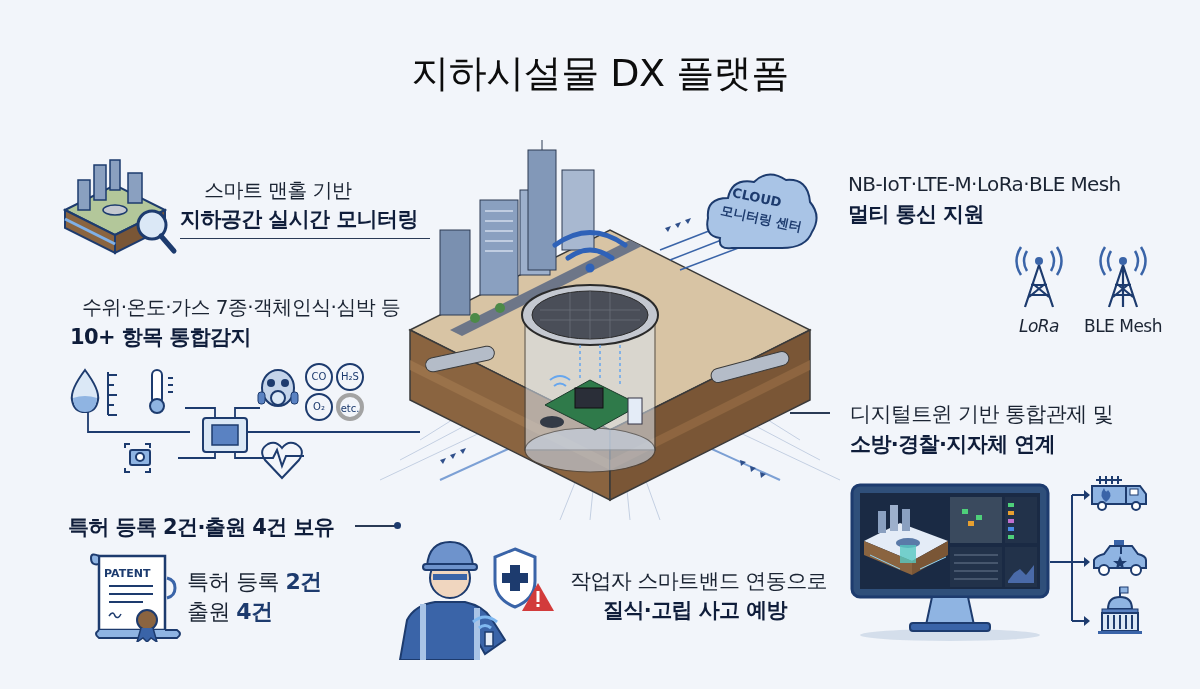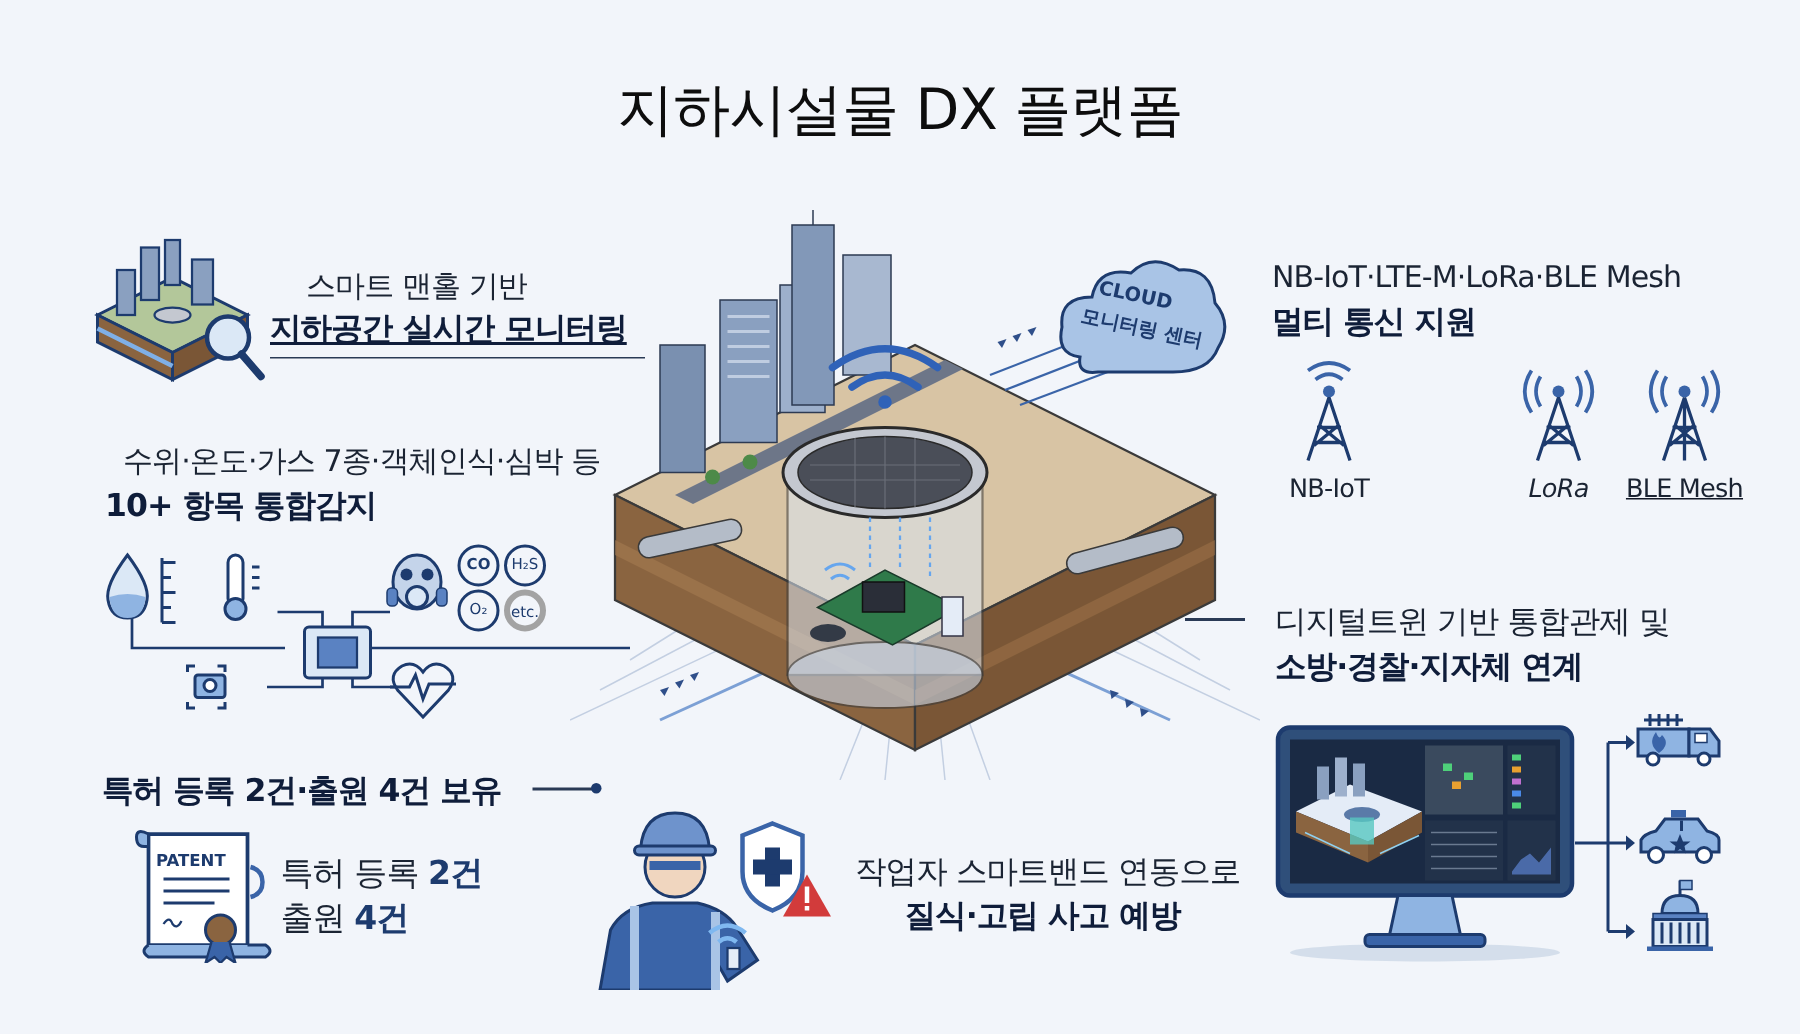--- a/index.html
+++ b/index.html
@@ -148,21 +148,21 @@
     <rect x="18" y="25" width="12" height="30" fill="#8aa0c0" stroke="#1d3b6e" stroke-width="1.5"></rect>
     <rect x="34" y="10" width="12" height="35" fill="#8aa0c0" stroke="#1d3b6e" stroke-width="1.5"></rect>
     <rect x="50" y="5" width="10" height="30" fill="#8aa0c0" stroke="#1d3b6e" stroke-width="1.5"></rect>
     <rect x="68" y="18" width="14" height="30" fill="#8aa0c0" stroke="#1d3b6e" stroke-width="1.5"></rect>
     <ellipse cx="55" cy="55" rx="12" ry="5" fill="#c4c8d0" stroke="#1d3b6e" stroke-width="1.5"></ellipse>
     <circle cx="92" cy="70" r="14" fill="#dbe8f6" stroke="#1d3b6e" stroke-width="3"></circle>
     <line x1="101" y1="81" x2="114" y2="96" stroke="#1d3b6e" stroke-width="5" stroke-linecap="round"></line>
   </svg>
 </div>
 <div class="abs txt-reg" style="left:180px; top:177px;margin-left:24px;">스마트 맨홀 기반</div>
-<div class="abs txt-bold" style="left:180px; top:205px;text-decoration:underline;">지하공간 실시간 모니터링</div>
+<div class="abs txt-bold" style="left:180px; top:205px;">지하공간 실시간 모니터링</div>
 <div class="line" style="left:180px; top:238px; width:250px; height:1px;"></div>
 
 <div class="abs txt-reg" style="left:82px; top:294px;">수위·온도·가스 7종·객체인식·심박 등</div>
 <div class="abs txt-bold" style="left:70px; top:323px;">10+ 항목 통합감지</div>
 
 <div class="abs" style="left:60px; top:360px; width:360px; height:120px;">
   <svg width="360" height="120" viewBox="0 0 360 120">
     <g stroke="#1d3b6e" stroke-width="1.8" fill="none">
 
       <path d="M28 45 L28 72 L130 72"></path>
@@ -216,21 +216,21 @@
       <circle cx="80" cy="97" r="4" fill="#fff" stroke="#1d3b6e" stroke-width="2"></circle>
     </g>
 
     <g>
       <path d="M222 118 L205 100 Q198 90 208 84 Q216 80 222 88 Q228 80 236 84 Q246 90 239 100 Z" fill="none" stroke="#1d3b6e" stroke-width="2"></path>
       <path d="M200 98 L213 98 L217 90 L222 106 L226 96 L244 96" fill="none" stroke="#1d3b6e" stroke-width="2"></path>
     </g>
   </svg>
 </div>
 
-<div class="abs" style="left:305px; top:363px; width:28px; height:28px; border:2px solid #1d3b6e; border-radius:50%; font-size:10px; line-height:24px; text-align:center; color:#1d3b6e;font-weight:bold;">CO</div>
+<div class="abs" style="left:305px; top:363px; width:28px; height:28px; border:2px solid #1d3b6e; border-radius:50%; font-size:10px; line-height:24px; text-align:center; color:#1d3b6e;">CO</div>
 <div class="abs" style="left:336px; top:363px; width:28px; height:28px; border:2px solid #1d3b6e; border-radius:50%; font-size:10px; line-height:24px; text-align:center; color:#1d3b6e;">H₂S</div>
 <div class="abs" style="left:305px; top:393px; width:28px; height:28px; border:2px solid #1d3b6e; border-radius:50%; font-size:10px; line-height:24px; text-align:center; color:#1d3b6e;">O₂</div>
 <div class="abs" style="left:336px; top:393px; width:28px; height:28px; border:4px solid #a3a3a3; border-radius:50%; font-size:10px; line-height:24px; text-align:center; color:#1d3b6e;">etc.</div>
 
 <div class="abs txt-bold" style="left:68px; top:513px;">특허 등록 2건·출원 4건 보유</div>
 <div class="line" style="left:355px; top:525px; width:40px; height:1.5px;"></div>
 <div class="abs" style="left:394px; top:522px; width:7px; height:7px; border-radius:50%; background:#1d3b6e;"></div>
 
 <div class="abs" style="left:85px; top:552px; width:105px; height:90px;">
   <svg width="105" height="90" viewBox="0 0 105 90">
@@ -279,49 +279,36 @@
       <rect x="46.5" y="59" width="3" height="3" fill="#fff"></rect>
   </svg>
 </div>
 <div class="abs txt-reg" style="left:570px; top:567px; font-size:21px;">작업자 스마트밴드 연동으로</div>
 <div class="abs txt-bold" style="left:591px; top:596px;margin-left:12px;">질식·고립 사고 예방</div>
 
 <div class="abs txt-reg" style="left:848px; top:172px; font-size:20px;">NB-IoT·LTE-M·LoRa·BLE Mesh</div>
 <div class="abs txt-bold" style="left:848px; top:200px;">멀티 통신 지원</div>
 
 <div class="abs" style="left:850px; top:235px; width:320px; height:110px;">
-  <div class="abs" style="left:0; top:0; width:72px;">
-    <svg width="72" height="75" viewBox="0 0 72 75">
-      <g stroke="#3a64a8" stroke-width="2.5" fill="none">
-          <path d="M22 12 Q36 2 50 12"></path>
-          <path d="M27 18 Q36 11 45 18"></path>
-        </g>
-      <circle cx="36" cy="26" r="4" fill="#3a64a8"></circle>
-      <g stroke="#1d3b6e" stroke-width="2.2" fill="none">
-          <path d="M36 30 L22 72 M36 30 L50 72 M28 50 L44 50 M26 60 L46 60 M29 48 L46 62 M43 48 L26 62"></path>
-        </g>
-    </svg>
-    <div class="label-sm" style="width:72px; margin-top:6px;">NB-IoT</div>
-  </div>
   <div class="abs" style="left:153px; top:0; width:72px;">
     <svg width="72" height="75" viewBox="0 0 72 75">
       <g stroke="#3a64a8" stroke-width="2.5" fill="none">
           <path d="M24 16 Q18 26 24 36"></path>
           <path d="M18 12 Q9 26 18 40"></path>
           <path d="M48 16 Q54 26 48 36"></path>
           <path d="M54 12 Q63 26 54 40"></path>
         </g>
       <circle cx="36" cy="26" r="4" fill="#3a64a8"></circle>
       <g stroke="#1d3b6e" stroke-width="2.2" fill="none">
           <path d="M36 30 L22 72 M36 30 L50 72 M28 50 L44 50 M26 60 L46 60 M29 48 L46 62 M43 48 L26 62"></path>
         </g>
     </svg>
     <div class="label-sm" style="width:72px; margin-top:6px;font-style:italic;">LoRa</div>
   </div>
-  <div class="abs" style="left:228px; top:0; width:90px;text-decoration:underline;">
+  <div class="abs" style="left:228px; top:0; width:90px;">
     <svg width="90" height="75" viewBox="0 0 90 75">
       <g stroke="#3a64a8" stroke-width="2.5" fill="none">
           <path d="M33 16 Q27 26 33 36"></path>
           <path d="M27 12 Q18 26 27 40"></path>
           <path d="M57 16 Q63 26 57 36"></path>
           <path d="M63 12 Q72 26 63 40"></path>
         </g>
       <circle cx="45" cy="26" r="4" fill="#3a64a8"></circle>
       <g stroke="#1d3b6e" stroke-width="2.2" fill="none">
           <path d="M45 30 L31 72 M45 30 L59 72 M45 30 L45 72 M37 50 L53 50 M35 60 L55 60 M38 48 L55 62 M52 48 L35 62"></path>

